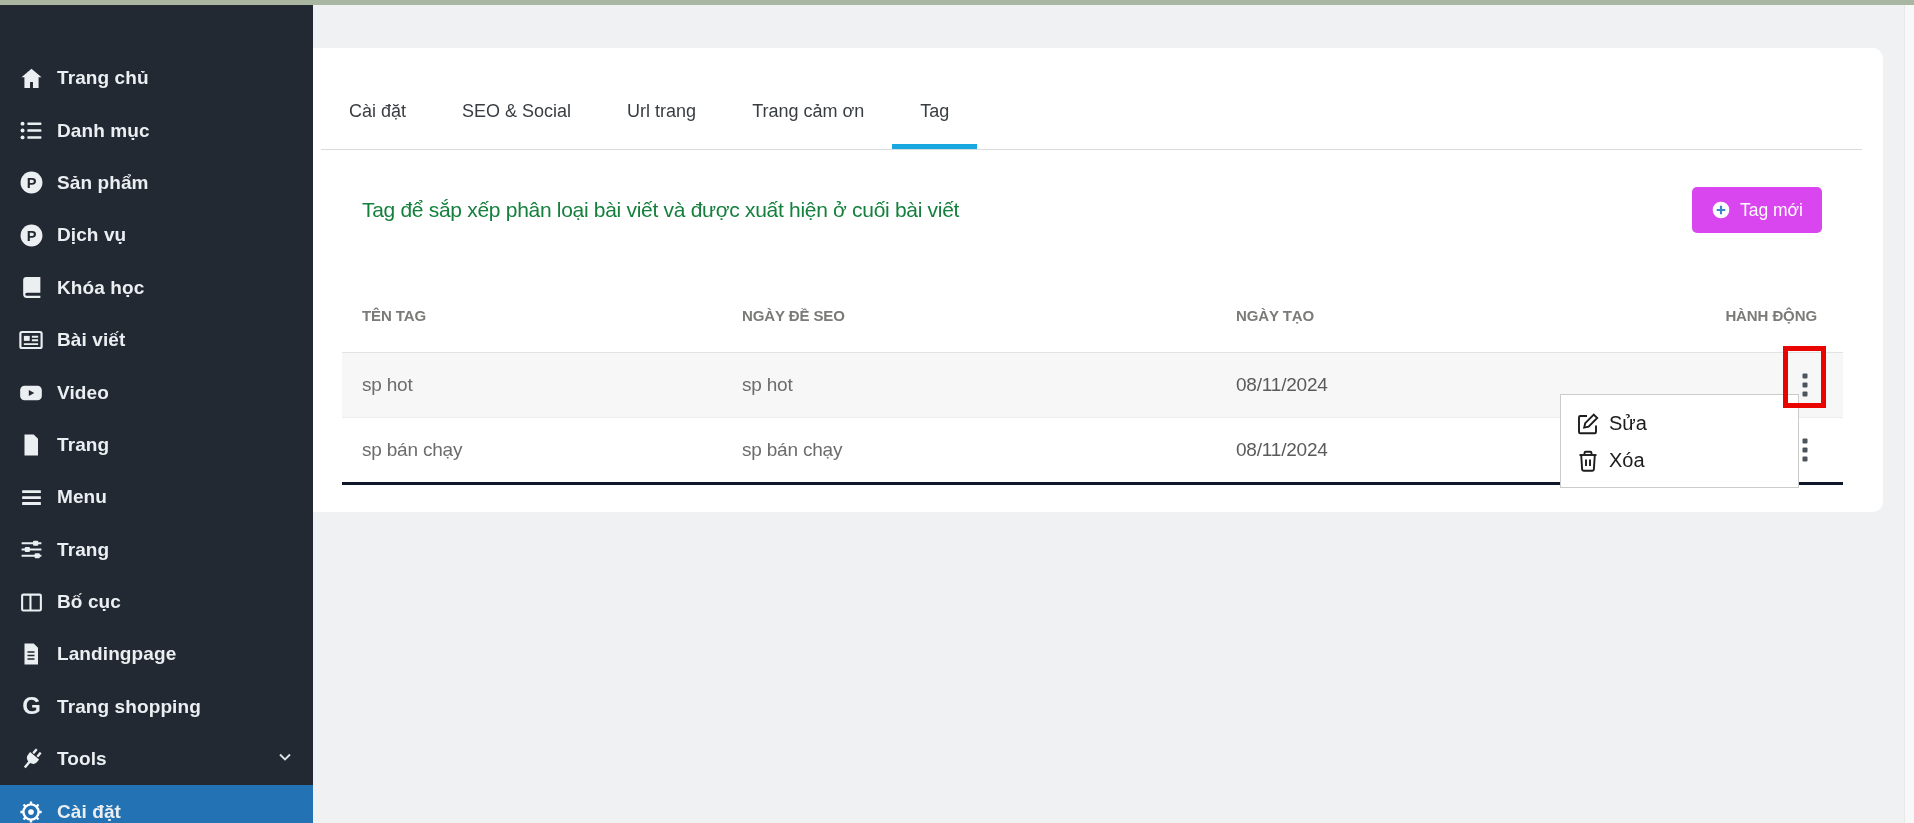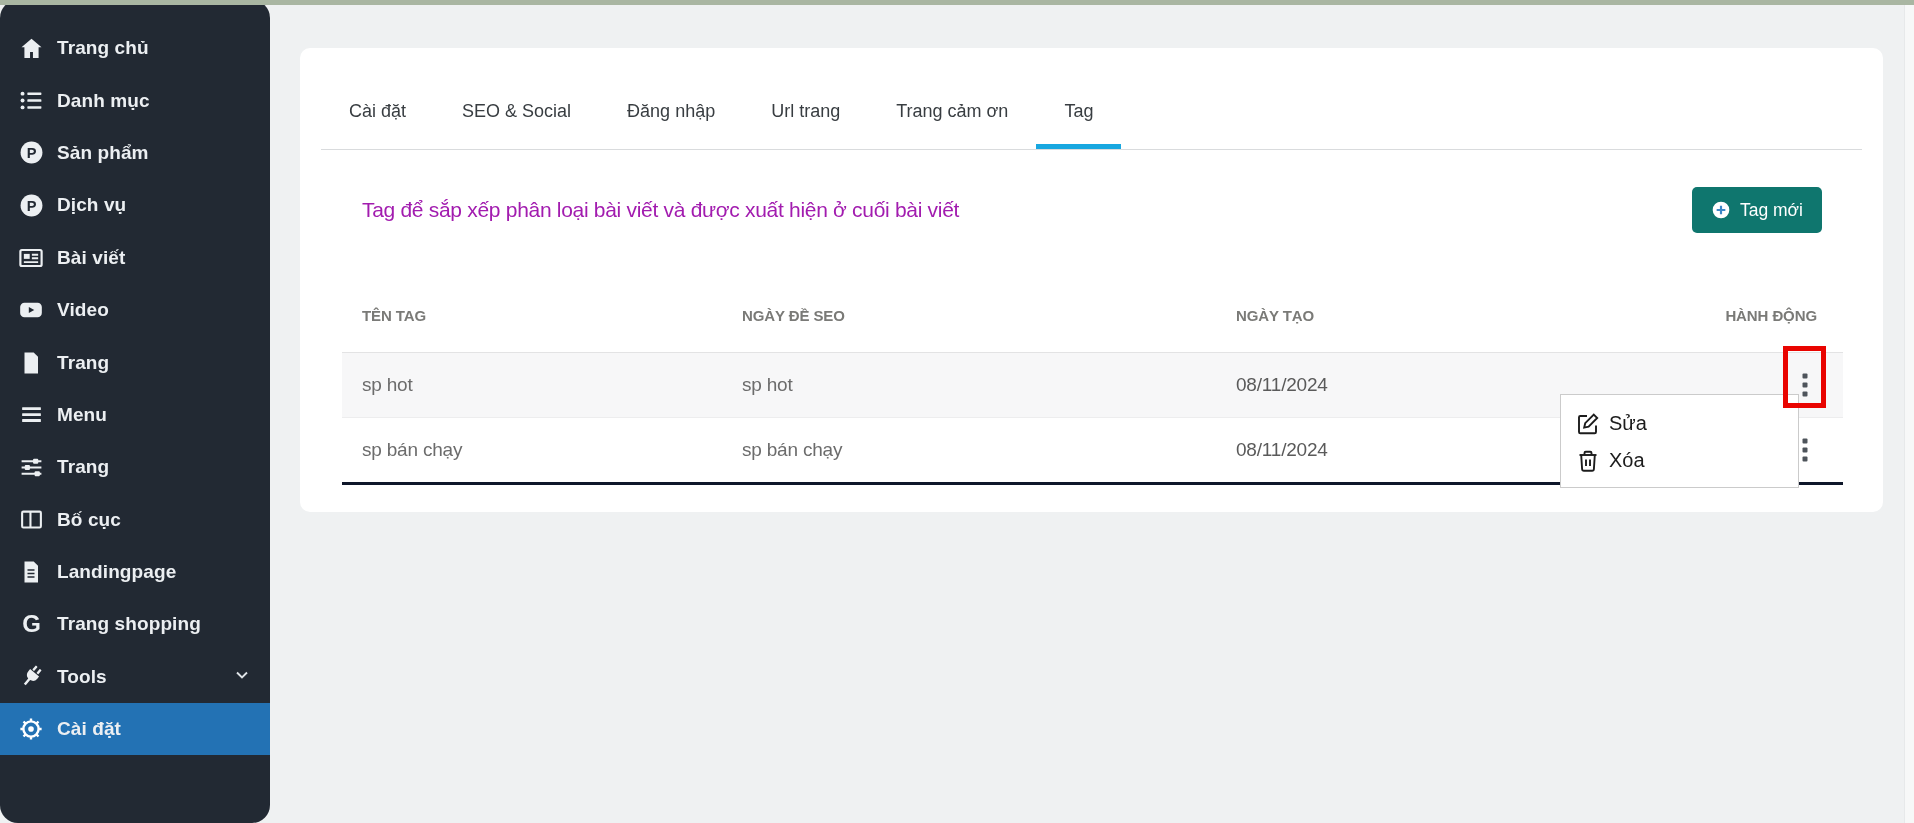--- a/index.html
+++ b/index.html
@@ -9,21 +9,21 @@
     background:#eff1f2;
     font-family:"Liberation Sans","DejaVu Sans",sans-serif;
   }
   
   .top-strip { position:absolute; left:0; top:0; width:1914px; height:5px; background:#a9b6a2; z-index:60; }
 
   
   .scrollbar { position:absolute; right:0; top:0; width:10px; height:823px; background:#f7f8f8; border-left:1px solid #e7e9ea; z-index:55; }
 
   
-  .sidebar { position:absolute; left:0; top:0; width:270px; height:823px; background:#222933; padding-top:22px; z-index:40;border-radius:18px; }
+  .sidebar { position:absolute; left:0; top:0; width:313px; height:823px; background:#222933; padding-top:52px; z-index:40; }
   .side-item {
     position:relative; height:52.4px; display:flex; align-items:center;
     padding-left:18px; cursor:pointer;
   }
   .side-item .icon { width:26px; height:26px; display:flex; align-items:center; justify-content:center; flex:0 0 26px; }
   .side-item .icon svg { display:block; }
   .side-item .lbl { margin-left:13px; color:#eceff2; font-size:19px; font-weight:bold; letter-spacing:.1px; }
   .side-item.active { background:#2372b4; }
   .side-item .chev { position:absolute; right:18px; top:50%; transform:translateY(-50%); }
 
@@ -38,24 +38,24 @@
   }
   .tab {
     padding:0 28px 27px 28px; font-size:18px; color:#383d41; cursor:pointer; white-space:nowrap;
   }
   .tab.active { border-bottom:5px solid #18a7e0; padding-bottom:22px; }
 
   .content-row {
     margin:37px 61px 0 62px; height:46px;
     display:flex; align-items:center; justify-content:space-between;
   }
-  .desc { font-size:21px; color:#a21caf; letter-spacing:-.3px; }
+  .desc { font-size:21px; color:#15803d; letter-spacing:-.3px; }
   .btn-new {
     display:flex; align-items:center; gap:9px;
-    background:#0f766e; color:#ffffff; border:none; border-radius:5px;
+    background:#d946ef; color:#ffffff; border:none; border-radius:5px;
     height:46px; padding:0 19px; font-size:17.5px; cursor:pointer;
     font-family:inherit;
   }
   .btn-new svg { display:block; }
 
   
   .table { margin:12px 40px 0 42px; }
   .thead, .trow { display:grid; grid-template-columns:380px 494px 370px 1fr; align-items:center; }
   .thead > div {
     padding:62px 20px 28px 20px;
@@ -131,20 +131,28 @@
   <div class="side-item">
     <span class="icon">
       <svg width="25" height="25" viewBox="0 0 24 24">
           <circle cx="12" cy="12" r="10.5" fill="#eceff2"></circle>
           <text x="12" y="17" text-anchor="middle" font-size="14" font-weight="bold" fill="#222933" font-family="Liberation Sans, sans-serif">P</text>
         </svg>
     </span>
     <span class="lbl">Dịch vụ</span>
   </div>
 
+  <div class="side-item">
+    <span class="icon">
+      <svg width="25" height="25" viewBox="0 0 24 24">
+          <path d="M20.5 22H7.5A3.5 3.5 0 0 1 4 18.5V5a3 3 0 0 1 3-3h13.5v15H7.5a1.5 1.5 0 0 0 0 3h13z" fill="#eceff2"></path>
+        </svg>
+    </span>
+    <span class="lbl">Khóa học</span>
+  </div>
 
   <div class="side-item">
     <span class="icon">
       <svg width="26" height="26" viewBox="0 0 24 24">
           <rect x="2.2" y="4.6" width="19.6" height="14.8" rx="1.4" fill="none" stroke="#eceff2" stroke-width="2"></rect>
           <rect x="5.4" y="8.2" width="5.4" height="4.6" fill="#eceff2"></rect>
           <path d="M12.8 9h5.8M12.8 12.2h5.8M5.4 15.8h13.2" stroke="#eceff2" stroke-width="1.7"></path>
         </svg>
     </span>
     <span class="lbl">Bài viết</span>
@@ -252,21 +260,20 @@
     <span class="lbl">Cài đặt</span>
   </div>
 
 </nav>
 
 <main class="card">
 
   <div class="tabs">
     <div class="tab">Cài đặt</div>
     <div class="tab">SEO &amp; Social</div>
-    <div class="tab">Đăng nhập</div>
     <div class="tab">Url trang</div>
     <div class="tab">Trang cảm ơn</div>
     <div class="tab active">Tag</div>
   </div>
 
   <div class="content-row">
     <div class="desc">Tag để sắp xếp phân loại bài viết và được xuất hiện ở cuối bài viết</div>
     <button class="btn-new">
       <span>
         <svg width="20" height="20" viewBox="0 0 24 24">

